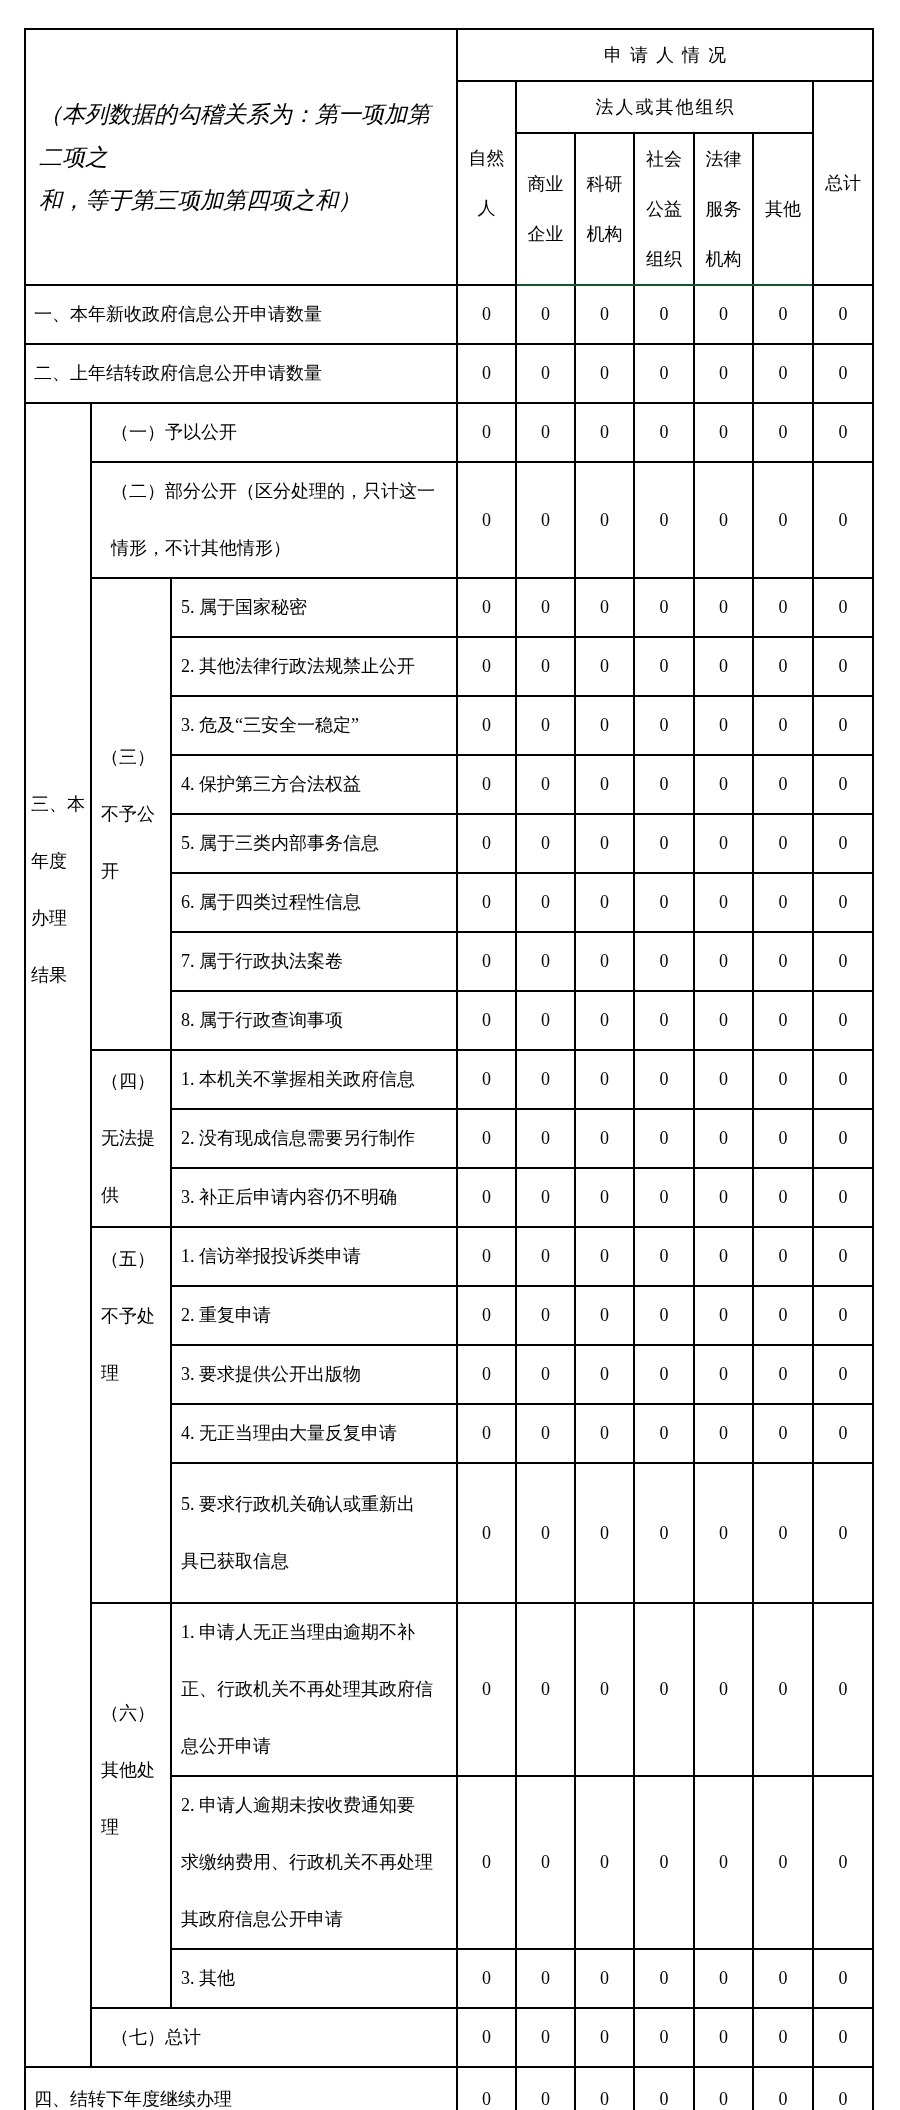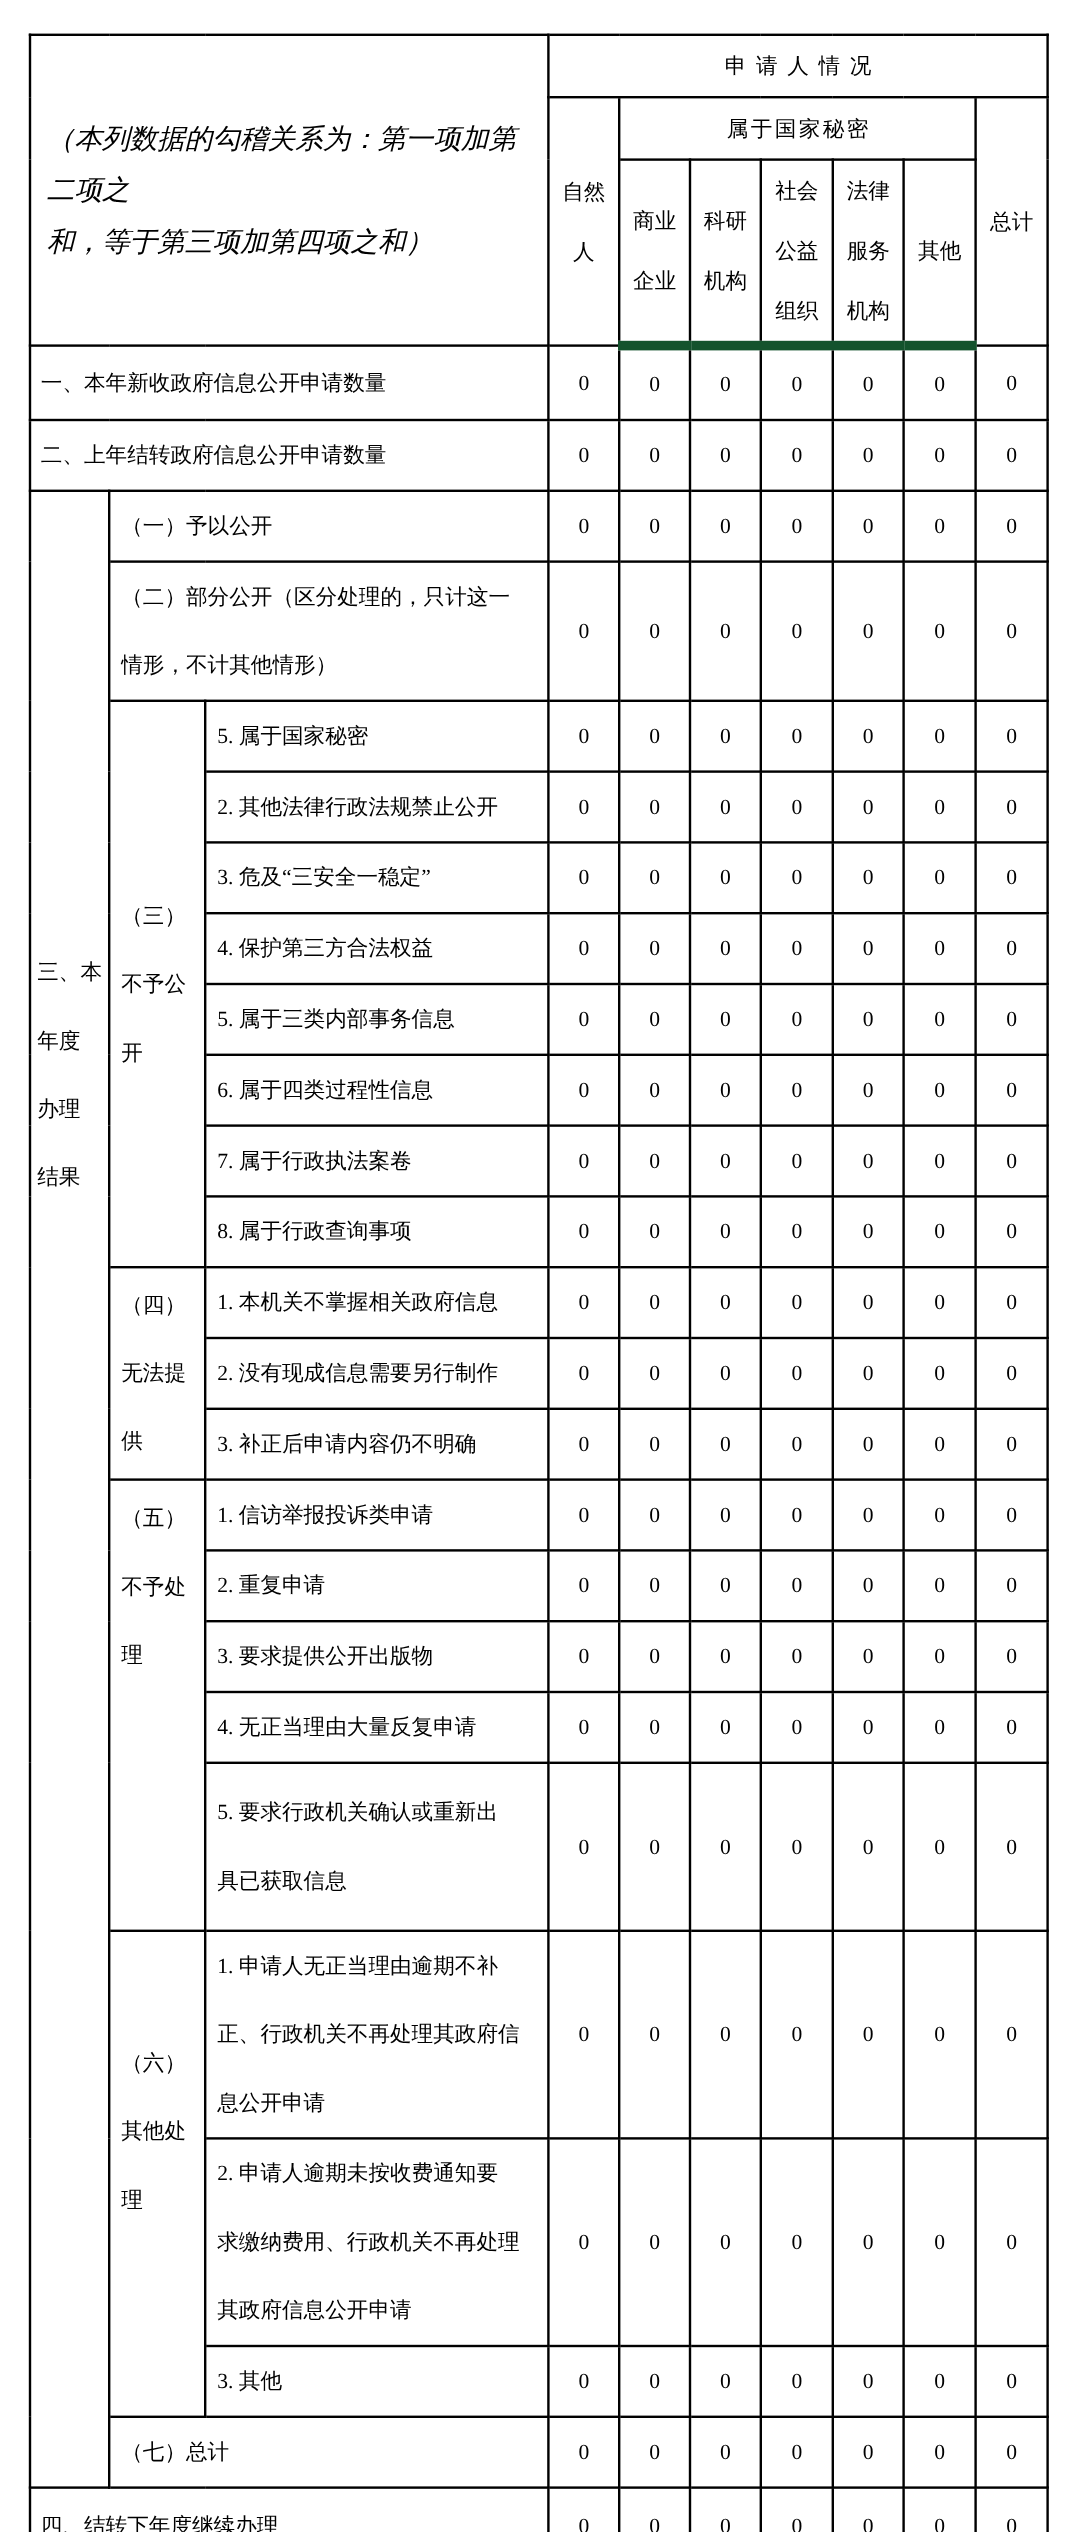--- a/index.html
+++ b/index.html
@@ -10,24 +10,24 @@
        border-collapse:collapse;table-layout:fixed;}
   td{border:2px solid #000;padding:0;font-size:18px;line-height:57px;
      text-align:center;vertical-align:middle;overflow:hidden;
      word-break:break-all;}
   
   td.note{white-space:pre-line;text-align:left;line-height:43px;
      font-size:23px;padding:0 13px;font-style:italic;}
   td.hdr{white-space:pre-line;line-height:50px;}
   td.hdr-main{letter-spacing:8px;text-indent:8px;}
   td.hdr-group{letter-spacing:2px;text-indent:2px;}
-  tr.hdr-last td{border-bottom:8px solid #14532d;}
+  tr.hdr-last td{border-bottom:2px solid #14532d;}
   
   td.row-label{text-align:left;padding-left:8px;margin-left:40px;}
-  td.sub-label{text-align:left;padding-left:9px;white-space:pre-line;}
+  td.sub-label{text-align:left;padding-left:19px;white-space:pre-line;}
   td.item-label{text-align:left;padding-left:9px;white-space:pre-line;}
   td.section-cell{white-space:pre-line;text-align:left;padding-left:5px;
      vertical-align:top;padding-top:372px;}
   td.cat-cell{white-space:pre-line;text-align:left;padding-left:9px;}
   td.cat-top{vertical-align:top;padding-top:3px;}
   td.cat-raise{padding-bottom:70px;}
   td.val{text-align:center;}
 </style>
 </head>
 <body>
@@ -49,21 +49,21 @@
 <tbody>
 
   <tr style="height:49px">
     <td class="note" colspan="3" rowspan="3">（本列数据的勾稽关系为：第一项加第二项之
 和，等于第三项加第四项之和）</td>
     <td class="hdr hdr-main" colspan="7">申请人情况</td>
   </tr>
   <tr style="height:50px">
     <td class="hdr" rowspan="2">自然
 人</td>
-    <td class="hdr hdr-group" colspan="5">属于国家秘密</td>
+    <td class="hdr hdr-group" colspan="5">法人或其他组织</td>
     <td class="hdr" rowspan="2">总计</td>
   </tr>
   <tr class="hdr-last" style="height:145px">
     <td class="hdr">商业
 企业</td>
     <td class="hdr">科研
 机构</td>
     <td class="hdr">社会
 公益
 组织</td>

